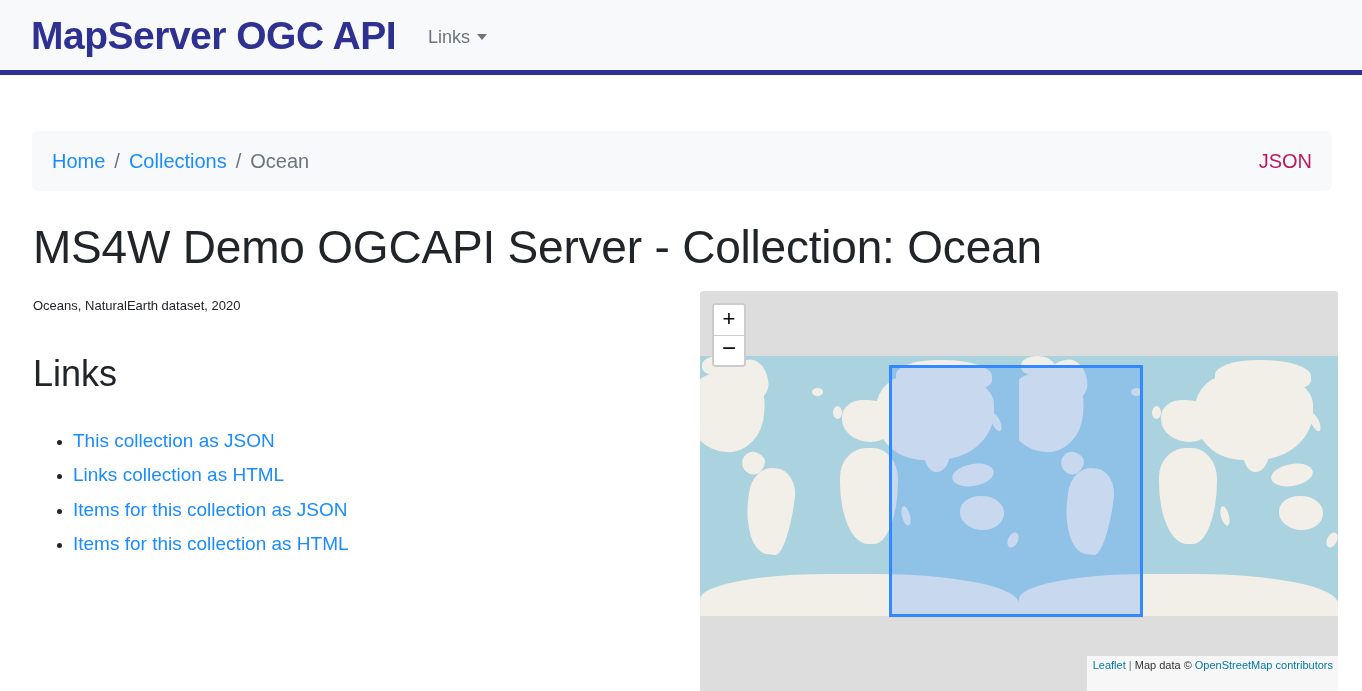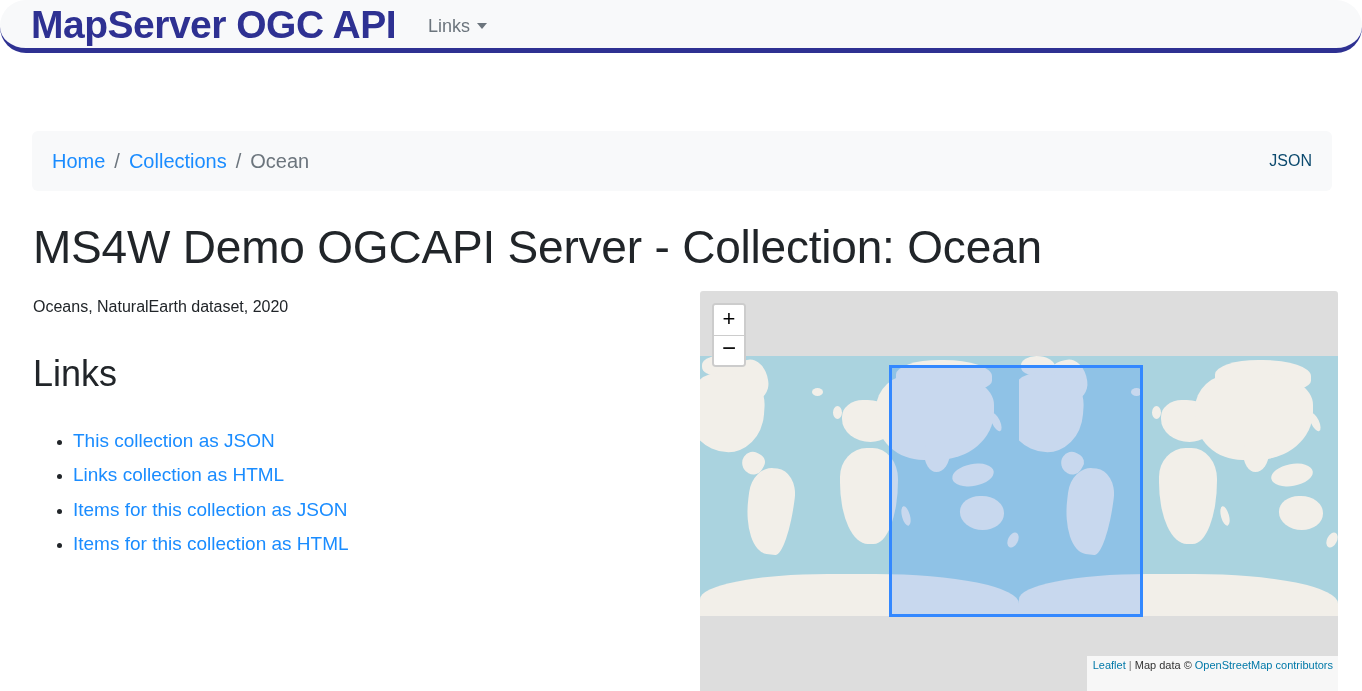--- a/index.html
+++ b/index.html
@@ -7,24 +7,24 @@
     margin: 0; padding: 0;
     width: 1362px; height: 691px;
     overflow: hidden;
     background: #ffffff;
     font-family: "Liberation Sans", sans-serif;
   }
 
   
   .navbar {
     position: absolute; top: 0; left: 0;
-    width: 1362px; height: 53px;
+    width: 1362px; height: 75px;
     background: #f8f9fa;
     border-bottom: 5px solid #2e3192;
-    display: flex; align-items: center; border-radius: 26px;
+    display: flex; align-items: center;
   }
   .brand {
     margin-left: 31px;
     font-size: 39px;
     font-weight: bold;
     color: #2e3192;
     letter-spacing: -0.5px;
     line-height: 1;
     white-space: nowrap;
     text-decoration: none;
@@ -64,40 +64,40 @@
     white-space: nowrap;
   }
   .crumb.active { color: #6c757d; }
   .crumb-sep {
     font-size: 20px;
     color: #6c757d;
     margin: 0 9px;
   }
   .crumb-right {
     margin-left: auto;
-    font-size: 16px;
-    color: #0c4a6e;
+    font-size: 20px;
+    color: #be185d;
     text-decoration: none;
   }
 
   
   .page-title {
     position: absolute;
     left: 33px; top: 220px;
     font-size: 46px;
     font-weight: normal;
     color: #212529;
     margin: 0;
     white-space: nowrap;
     letter-spacing: -0.2px;
   }
   .description {
     position: absolute;
     left: 33px; top: 298px;
-    font-size: 16px;
+    font-size: 13px;
     color: #212529;
     margin: 0;
     white-space: nowrap;
   }
   .links-heading {
     position: absolute;
     left: 33px; top: 353px;
     font-size: 36px;
     font-weight: normal;
     color: #212529;

